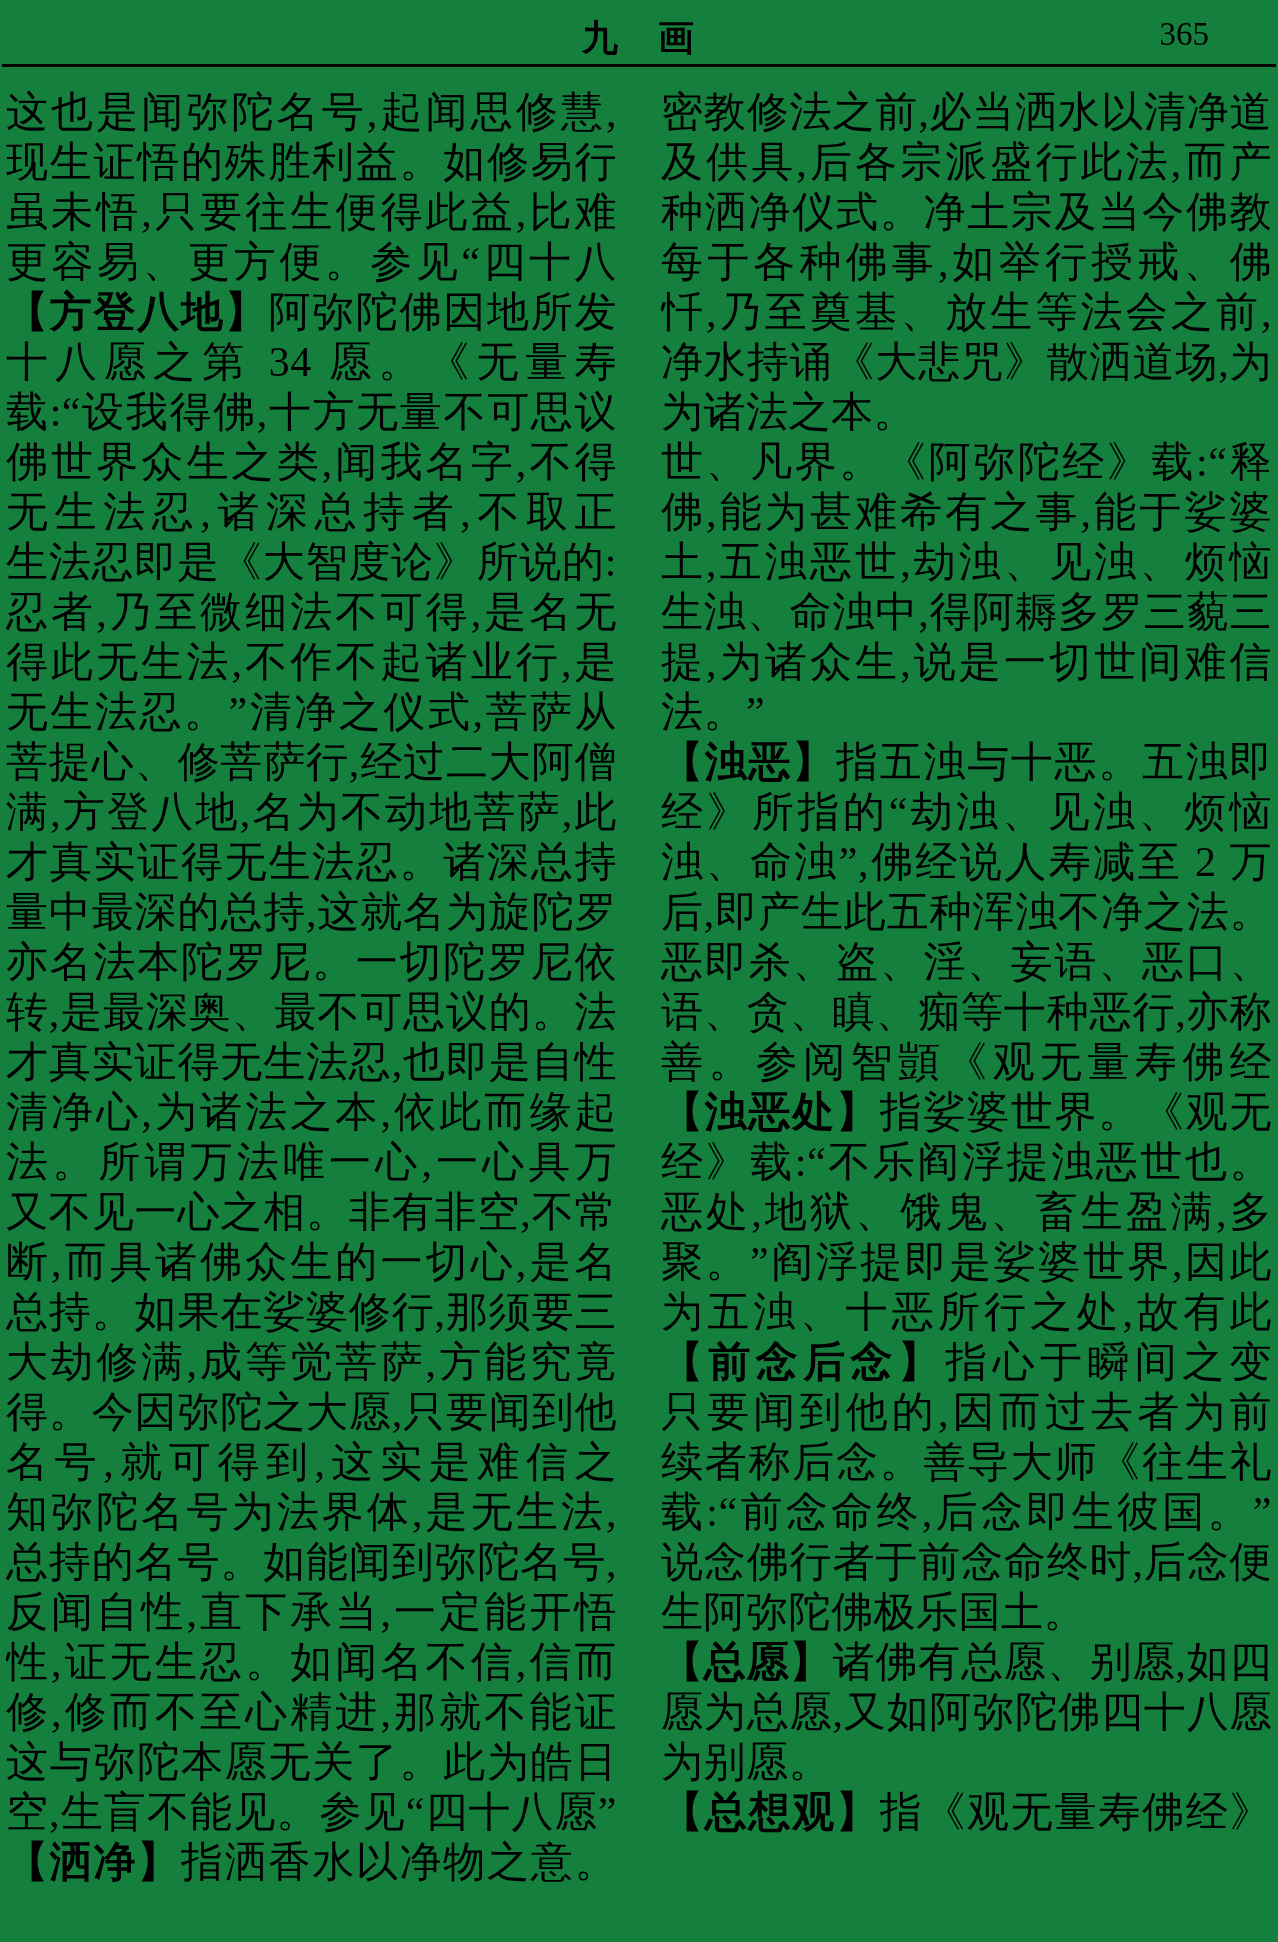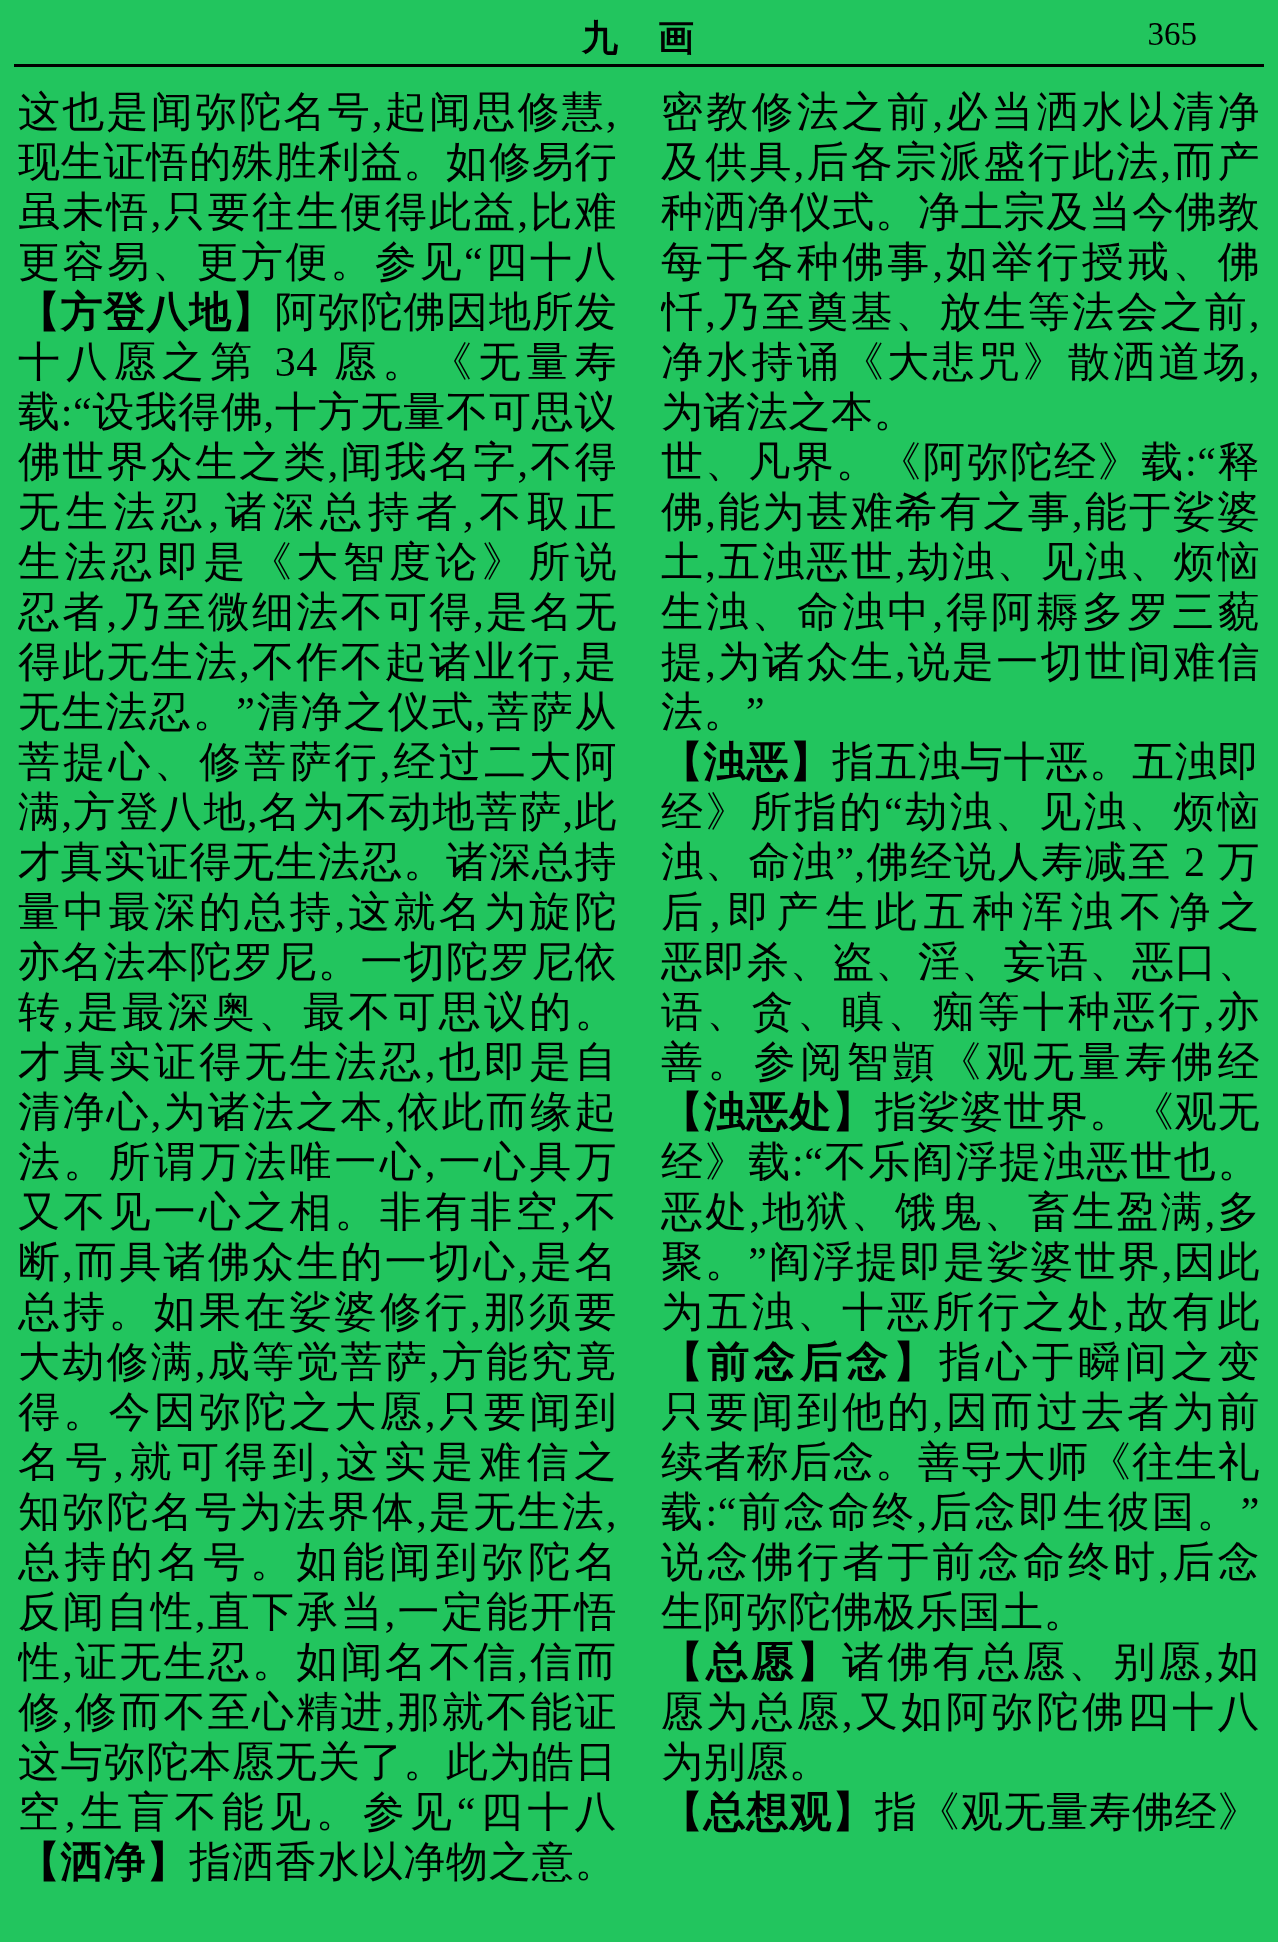--- a/index.html
+++ b/index.html
@@ -5,23 +5,23 @@
   html, body {
     margin: 0;
     padding: 0;
     background: #ffffff;
     color: #000000;
   }
   .page {
     position: relative;
     width: 1278px;
     height: 1942px;
-    background: #22c55e;
+    background: #15803d;
     box-sizing: border-box;
-    padding: 0 16px;
+    padding: 0 4px;
     overflow: hidden;
     font-family: "Liberation Serif", "DejaVu Serif", serif;
   }
   .header {
     position: relative;
     height: 64px;
   }
   .section-title {
     position: absolute;
     left: 50%;

